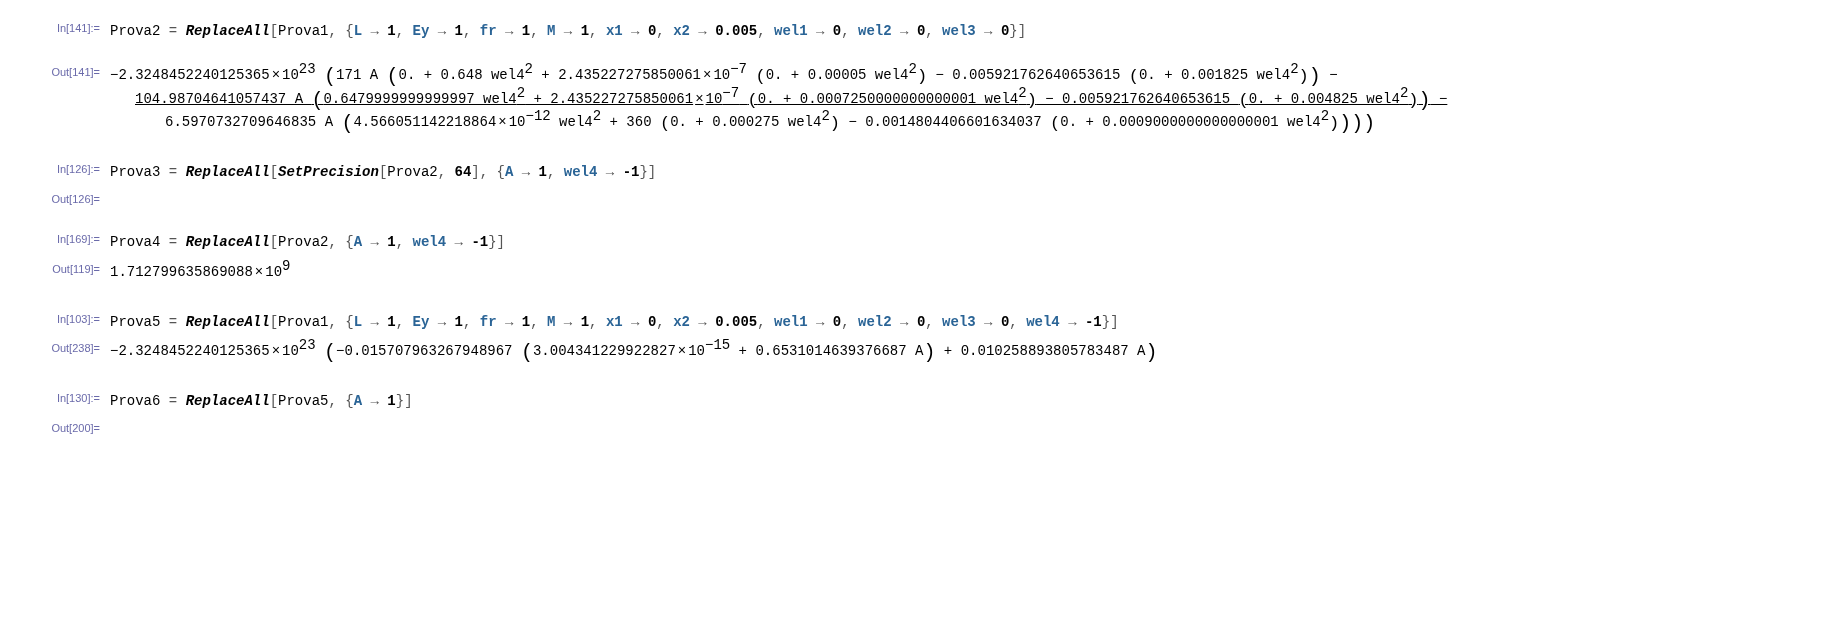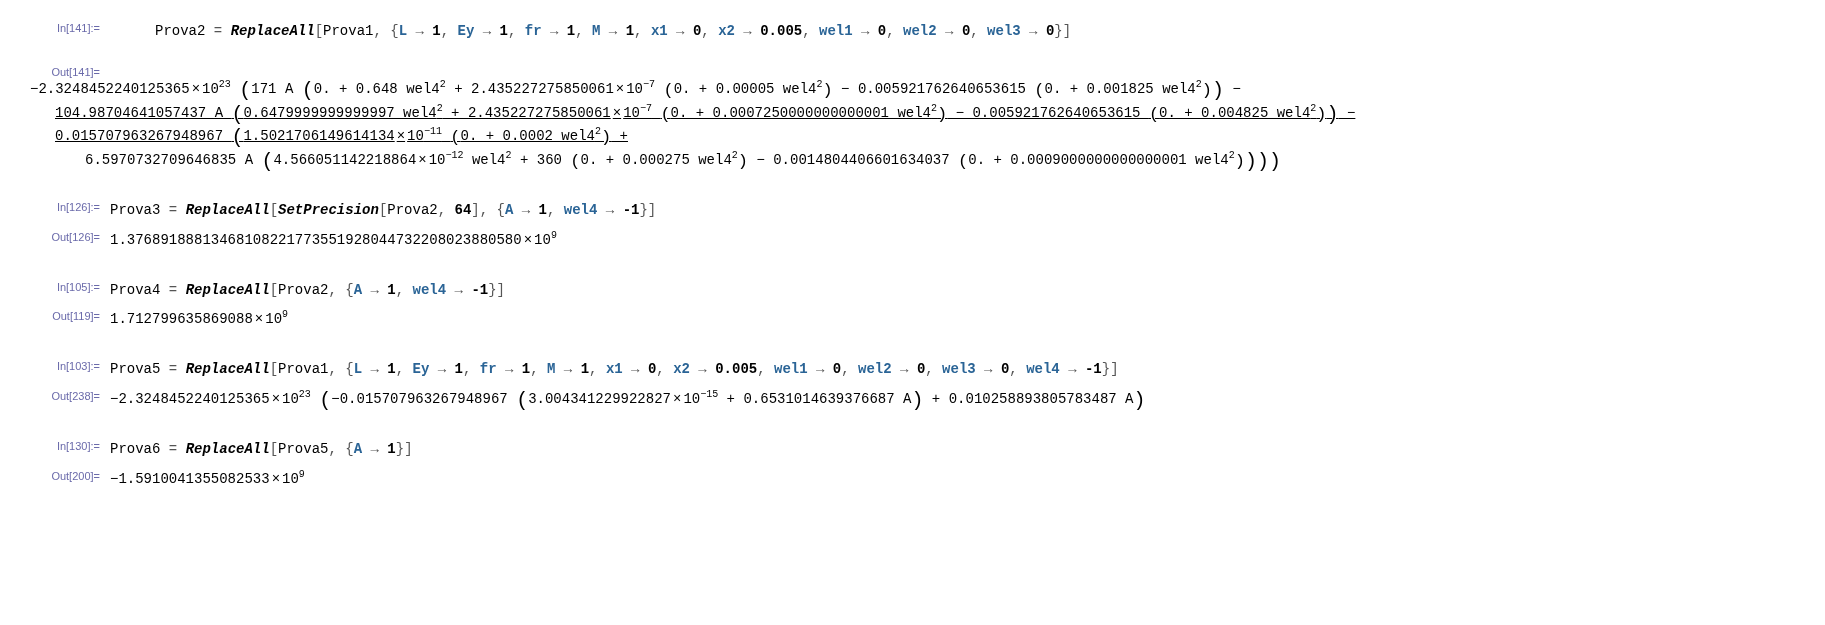--- a/index.html
+++ b/index.html
@@ -11,21 +11,21 @@
     color: #000;
     width: 1825px;
     box-sizing: border-box;
   }
   .cell {
     display: flex;
     align-items: flex-start;
     margin-bottom: 6px;
   }
   .cell.in { margin-top: 26px; }
-  .cell.first { margin-top: 0; gap: 45px; }
+  .cell.first { margin-top: 0; }
   .label {
     width: 80px;
     min-width: 80px;
     text-align: right;
     font-family: Arial, sans-serif;
     font-size: 11px;
     color: #6a6aaa;
     padding-top: 2px;
     padding-right: 10px;
     box-sizing: border-box;
@@ -38,79 +38,72 @@
   .content.code .kw   { font-weight: bold; color: #000; font-style: italic; }
   .content.code .var  { font-weight: normal; color: #000; }
   .content.code .loc  { font-weight: bold; color: #2a6496; }
   .content.code .num  { font-weight: bold; color: #000; }
   .content.code .op   { color: #555; }
   .content.code .br   { color: #555; }
   .math {
     font-family: "Consolas","Courier New",monospace;
   }
   .math .times { padding: 0 2px; }
-  .math sup { font-size: 10px; vertical-align: super; line-height: 0;}
+  .math sup { font-size: 14px; vertical-align: super; line-height: 0;}
   .parenbig { font-size: 20px; vertical-align: -3px; line-height: 0;}
   .parenmed { font-size: 17px; vertical-align: -2px; line-height: 0;}
   .indent1 { padding-left: 25px; display:block;text-decoration:underline;}
   .indent2 { padding-left: 55px; display:block;}
 </style>
 </head>
 <body>
 
 <div class="cell in first">
   <div class="label">In[141]:=</div>
   <div class="content code">
     <span class="var">Prova2</span>
     <span class="op"> = </span>
     <span class="kw">ReplaceAll</span><span class="br">[</span><span class="var">Prova1</span><span class="br">, {</span><span><span class="loc">L</span><span class="op"> → </span><span class="num">1</span><span class="br">, </span><span class="loc">Ey</span><span class="op"> → </span><span class="num">1</span><span class="br">, </span><span class="loc">fr</span><span class="op"> → </span><span class="num">1</span><span class="br">, </span><span class="loc">M</span><span class="op"> → </span><span class="num">1</span><span class="br">, </span><span class="loc">x1</span><span class="op"> → </span><span class="num">0</span><span class="br">, </span><span class="loc">x2</span><span class="op"> → </span><span class="num">0.005</span><span class="br">, </span><span class="loc">wel1</span><span class="op"> → </span><span class="num">0</span><span class="br">, </span><span class="loc">wel2</span><span class="op"> → </span><span class="num">0</span><span class="br">, </span><span class="loc">wel3</span><span class="op"> → </span><span class="num">0</span></span><span class="br">}]</span>
   </div>
 </div>
 
-<div class="cell" style="margin-top:20px;flex-direction:column;">
+<div class="cell" style="margin-top:20px;">
   <div class="label">Out[141]=</div>
   <div class="content math">
     <span>−2.3248452240125365</span><span class="times">×</span>10<sup>23</sup>
     <span class="parenbig">(</span><span>171 A </span><span class="parenbig">(</span><span>0. + 0.648 wel4</span><sup>2</sup><span> + 2.435227275850061</span><span class="times">×</span>10<sup>−7</sup>
     <span class="parenmed">(</span><span>0. + 0.00005 wel4</span><sup>2</sup><span class="parenmed">)</span><span> − 0.005921762640653615 </span><span class="parenmed">(</span><span>0. + 0.001825 wel4</span><sup>2</sup><span class="parenmed">)</span><span class="parenbig">)</span><span> −</span>
 
     <span class="indent1">
       <span>104.98704641057437 A </span><span class="parenbig">(</span><span>0.6479999999999997 wel4</span><sup>2</sup><span> + 2.435227275850061</span><span class="times">×</span>10<sup>−7</sup>
       <span class="parenmed">(</span><span>0. + 0.0007250000000000001 wel4</span><sup>2</sup><span class="parenmed">)</span><span> − 0.005921762640653615 </span><span class="parenmed">(</span><span>0. + 0.004825 wel4</span><sup>2</sup><span class="parenmed">)</span><span class="parenbig">)</span><span> −</span>
     </span>
 
-    <span class="indent1">
-      <span>0.015707963267948967 </span><span class="parenbig">(</span><span>1.5021706149614134</span><span class="times">×</span>10<sup>−11</sup>
-      <span class="parenmed">(</span><span>0. + 0.0002 wel4</span><sup>2</sup><span class="parenmed">)</span><span> +</span>
-    </span>
 
     <span class="indent2">
       <span>6.5970732709646835 A </span><span class="parenbig">(</span><span>4.566051142218864</span><span class="times">×</span>10<sup>−12</sup><span> wel4</span><sup>2</sup><span> + 360 </span><span class="parenmed">(</span><span>0. + 0.000275 wel4</span><sup>2</sup><span class="parenmed">)</span><span> − 0.0014804406601634037 </span><span class="parenmed">(</span><span>0. + 0.0009000000000000001 wel4</span><sup>2</sup><span class="parenmed">)</span><span class="parenbig">)</span><span class="parenbig">)</span><span class="parenbig">)</span>
     </span>
   </div>
 </div>
 
 <div class="cell in">
   <div class="label">In[126]:=</div>
   <div class="content code">
     <span class="var">Prova3</span>
     <span class="op"> = </span>
     <span class="kw">ReplaceAll</span><span class="br">[</span><span class="kw">SetPrecision</span><span class="br">[</span><span class="var">Prova2</span><span class="br">, </span><span class="num">64</span><span class="br">], {</span><span><span class="loc">A</span><span class="op"> → </span><span class="num">1</span><span class="br">, </span><span class="loc">wel4</span><span class="op"> → </span><span class="num">-1</span></span><span class="br">}]</span>
   </div>
 </div>
 
 <div class="cell">
   <div class="label">Out[126]=</div>
-  <div class="content math">
-    <span>1.37689188813468108221773551928044732208023880580</span><span class="times">×</span>10<sup>9</sup>
-  </div>
 </div>
 
 <div class="cell in">
-  <div class="label">In[105]:=</div>
+  <div class="label">In[169]:=</div>
   <div class="content code">
     <span class="var">Prova4</span>
     <span class="op"> = </span>
     <span class="kw">ReplaceAll</span><span class="br">[</span><span class="var">Prova2</span><span class="br">, {</span><span><span class="loc">A</span><span class="op"> → </span><span class="num">1</span><span class="br">, </span><span class="loc">wel4</span><span class="op"> → </span><span class="num">-1</span></span><span class="br">}]</span>
   </div>
 </div>
 
 <div class="cell">
   <div class="label">Out[119]=</div>
   <div class="content math">
@@ -139,16 +132,13 @@
   <div class="label">In[130]:=</div>
   <div class="content code">
     <span class="var">Prova6</span>
     <span class="op"> = </span>
     <span class="kw">ReplaceAll</span><span class="br">[</span><span class="var">Prova5</span><span class="br">, {</span><span><span class="loc">A</span><span class="op"> → </span><span class="num">1</span></span><span class="br">}]</span>
   </div>
 </div>
 
 <div class="cell">
   <div class="label">Out[200]=</div>
-  <div class="content math">
-    <span>−1.5910041355082533</span><span class="times">×</span>10<sup>9</sup>
-  </div>
 </div>
 
 </body></html>

